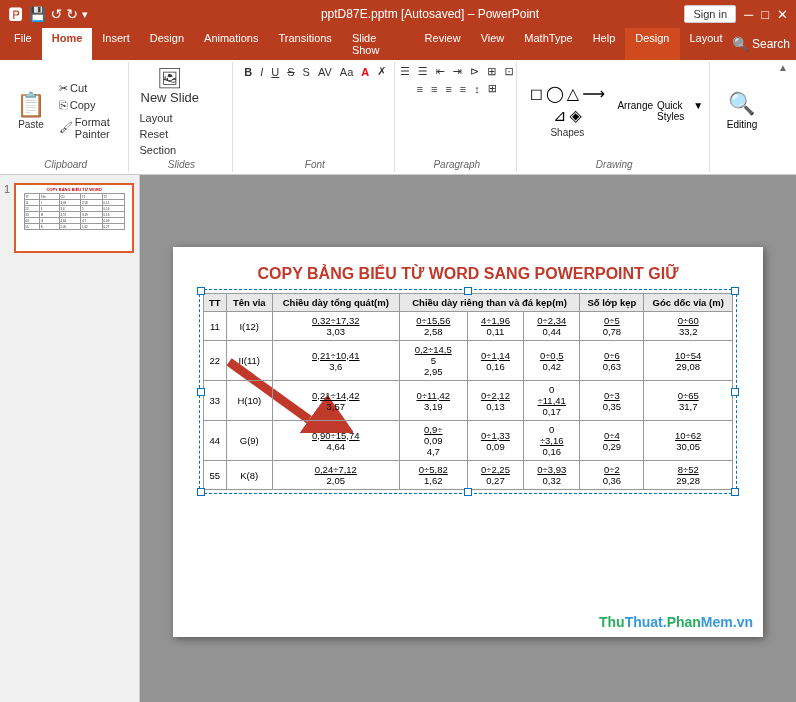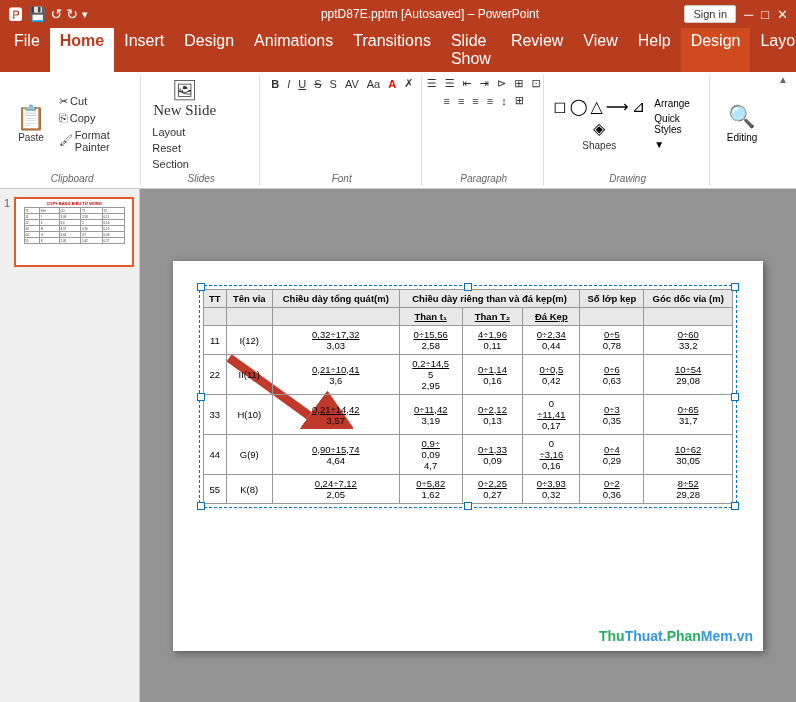--- a/index.html
+++ b/index.html
@@ -16,21 +16,21 @@
       color: white;
     }
     .title-bar-left { display: flex; align-items: center; gap: 6px; }
     .title-bar-controls { display: flex; gap: 8px; align-items: center; }
 
     
     .ribbon { background: white; border-bottom: 1px solid #ccc; }
     .ribbon-tabs { display: flex; background: #b83c1e; padding-left: 4px; }
     .ribbon-tab {
       padding: 4px 10px;
-      font-size: 16px;
+      font-size: 11px;
       color: white;
       cursor: pointer;
     }
     .ribbon-tab.active { background: white; color: #b83c1e; font-weight: bold; }
 
     .ribbon-content {
       display: flex;
       align-items: stretch;
       padding: 2px 4px;
       gap: 2px;
@@ -235,20 +235,21 @@
   <div class="ribbon-tabs">
     <div class="ribbon-tab">File</div>
     <div class="ribbon-tab active">Home</div>
     <div class="ribbon-tab">Insert</div>
     <div class="ribbon-tab">Design</div>
     <div class="ribbon-tab">Animations</div>
     <div class="ribbon-tab">Transitions</div>
     <div class="ribbon-tab">Slide Show</div>
     <div class="ribbon-tab">Review</div>
     <div class="ribbon-tab">View</div>
+    <div class="ribbon-tab">MathType</div>
     <div class="ribbon-tab">Help</div>
     <div class="ribbon-tab" style="background:#d04a20;">Design</div>
     <div class="ribbon-tab">Layout</div>
     <div style="margin-left:auto;display:flex;align-items:center;padding-right:6px;">
       <span style="font-size:14px;cursor:pointer;color:white;">🔍</span>
       <span style="font-size:12px;color:white;margin-left:2px;cursor:pointer;">Search</span>
 
     </div>
   </div>
 
@@ -275,21 +276,21 @@
           </div>
         </div>
       </div>
       <span class="ribbon-group-label">Clipboard</span>
     </div>
 
     <div class="ribbon-group">
       <div class="ribbon-group-content" style="gap:4px;flex-wrap:wrap;">
         <div class="ribbon-btn" style="flex-direction:column;">
           <span style="font-size:20px;">🖼</span>
-          <span style="font-size:15px;font-family:Liberation Serif, serif;">New Slide</span>
+          <span style="font-size:13px;">New Slide</span>
         </div>
         <div style="display:flex;flex-direction:column;gap:2px;font-size:10px;">
           <div class="ribbon-small-btn">Layout</div>
           <div class="ribbon-small-btn">Reset</div>
           <div class="ribbon-small-btn">Section</div>
         </div>
       </div>
       <span class="ribbon-group-label">Slides</span>
     </div>
 
@@ -339,21 +340,21 @@
           <div class="shapes-icons" style="font-size:16px;gap:3px;">
             <span>◻</span>
             <span>◯</span>
             <span>△</span>
             <span>⟶</span>
             <span>⊿</span>
             <span>◈</span>
           </div>
           <div style="font-size:10px;cursor:pointer;color:#333;margin-top:2px;">Shapes</div>
         </div>
-        <div style="display:flex;flex-direction:column;gap:4px;">
+        <div style="display:flex;flex-direction:row;gap:4px;">
           <div style="font-size:10px;cursor:pointer;">Arrange</div>
           <div style="font-size:10px;cursor:pointer;">Quick Styles</div>
           <div style="font-size:10px;cursor:pointer;">▼</div>
         </div>
       </div>
       <span class="ribbon-group-label">Drawing</span>
     </div>
 
     <div class="ribbon-group" style="border-right:none;">
       <div class="ribbon-group-content" style="flex-direction:column;align-items:center;justify-content:center;">
@@ -423,20 +424,21 @@
             </table>
         </div>
       </div>
     </div>
   </div>
 
   <div class="canvas-area">
     <div class="slide-canvas">
 
       <div class="slide-title">
+        <div>COPY BẢNG BIỂU TỪ WORD SANG POWERPOINT GIỮ</div>
       </div>
 
       <div class="data-table-wrap">
 
         <svg class="red-arrow" viewBox="0 0 150 90" xmlns="http://www.w3.org/2000/svg">
           <defs>
             <marker id="arrowhead" markerWidth="10" markerHeight="7" refX="0" refY="3.5" orient="auto">
               <polygon points="0 0, 10 3.5, 0 7" fill="#c0392b"></polygon>
             </marker>
           </defs>
@@ -457,30 +459,20 @@
 
           <table class="data-table">
             <thead>
               <tr>
                 <th>TT</th>
                 <th>Tên vỉa</th>
                 <th>Chiều dày tổng quát(m)</th>
                 <th colspan="3">Chiều dày riêng than và đá kẹp(m)</th>
                 <th>Số lớp kẹp</th>
                 <th>Góc dốc vỉa (m)</th>
-              </tr>
-              <tr>
-                <th></th>
-                <th></th>
-                <th></th>
-                <th><span class="underline">Than t₁</span></th>
-                <th><span class="underline">Than T₂</span></th>
-                <th><span class="underline">Đá Kẹp</span></th>
-                <th></th>
-                <th></th>
               </tr>
             </thead>
             <tbody>
               <tr>
                 <td>11</td>
                 <td>I(12)</td>
                 <td><span class="underline">0,32÷17,32</span><br>3,03</td>
                 <td><span class="underline">0÷15,56</span><br>2,58</td>
                 <td><span class="underline">4÷1,96</span><br>0,11</td>
                 <td><span class="underline">0÷2,34</span><br>0,44</td>

